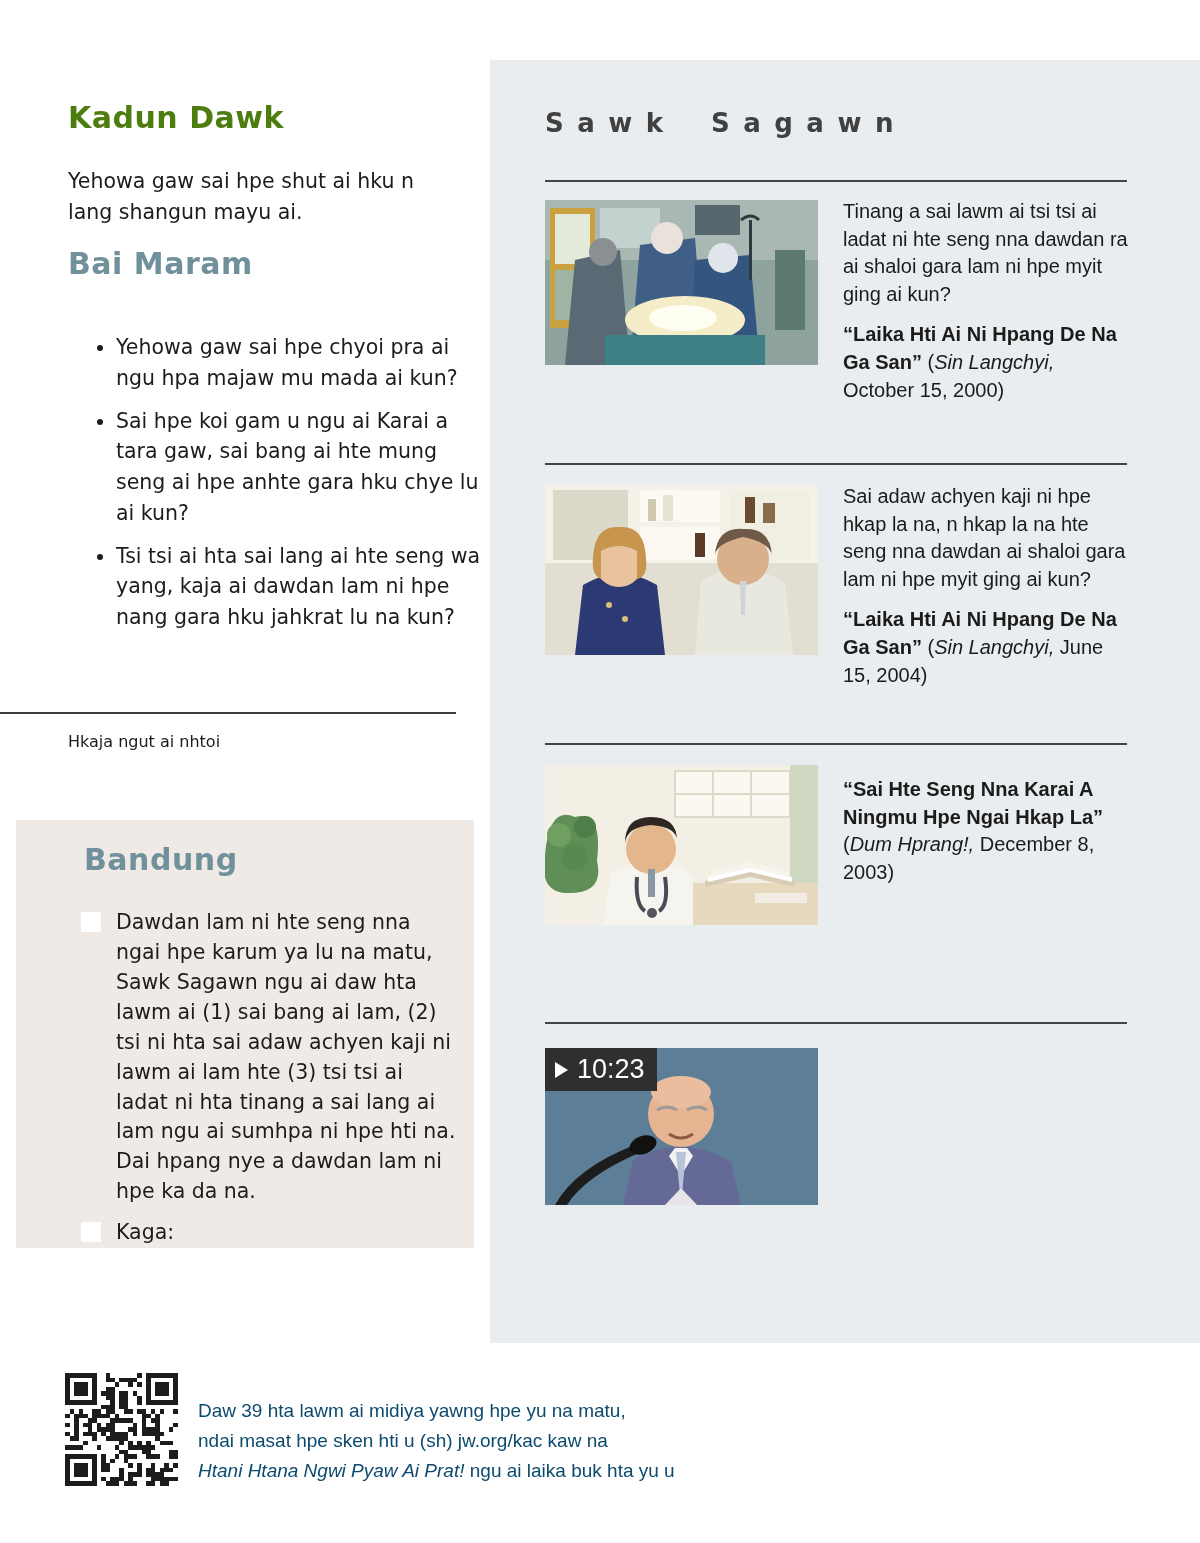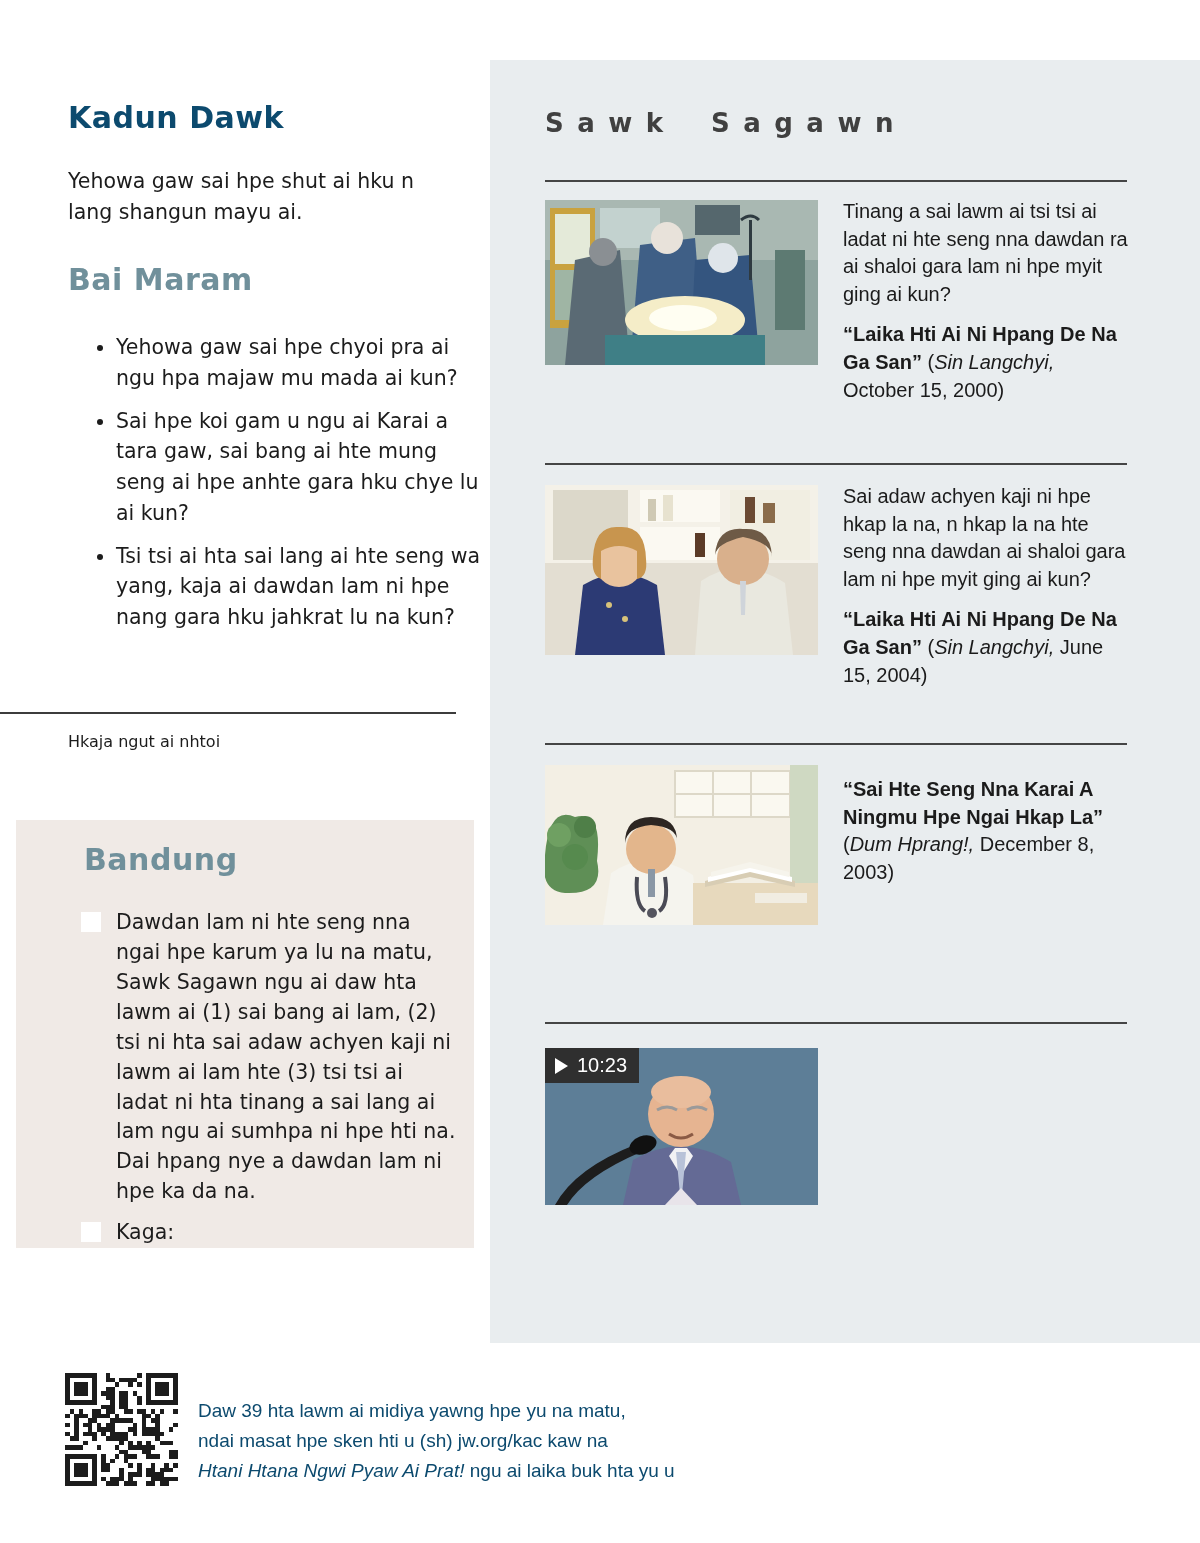--- a/index.html
+++ b/index.html
@@ -1,20 +1,20 @@
 <!DOCTYPE html>
 <html><head>
 <meta charset="utf-8">
 <style>
   html,body{margin:0;padding:0;background:#ffffff;}
   .page{position:relative;width:1200px;height:1543px;background:#ffffff;overflow:hidden;
         font-family:"DejaVu Sans","Liberation Sans",sans-serif;color:#1c1c1c;}
 
   
-  .h-teal{position:absolute;left:68px;font-size:30px;font-weight:bold;color:#0c4a6e;letter-spacing:.5px;}
+  .h-teal{position:absolute;left:68px;font-size:30px;font-weight:bold;color:#4d7c0f;letter-spacing:.5px;}
   .h-slate{font-size:30px;font-weight:bold;color:#70909b;letter-spacing:.5px;}
   .left-body{font-size:20.5px;line-height:1.5;}
   .intro{position:absolute;left:68px;top:166px;width:396px;}
   .review-list{position:absolute;left:92px;top:332px;width:368px;margin:0;padding:0 0 0 24px;}
   .review-list li{margin-bottom:12px;}
   .left-rule{position:absolute;left:0;top:712px;width:456px;height:2px;background:#3c3c3c;}
   .study-date{position:absolute;left:68px;top:732px;font-size:16px;}
 
   
   .assignment{position:absolute;left:16px;top:820px;width:458px;height:428px;background:#f0eae6;}
@@ -36,34 +36,34 @@
   .sec-rule{position:absolute;left:55px;width:582px;height:2px;background:#454545;}
   .sec-media{position:absolute;left:55px;width:273px;overflow:hidden;}
   .sec-media svg{display:block;}
   .sec-text{position:absolute;left:353px;width:286px;font-family:"Liberation Sans",sans-serif;
             font-size:20px;line-height:1.38;color:#1b1b1b;}
   .sec-text .ref{margin-top:13px;font-weight:bold;}
   .sec-text .ref .it{font-style:italic;font-weight:normal;}
   .sec-text .ref .plain{font-weight:normal;}
   .sec-text .ref.allitalic{font-style:italic;}
   .badge{position:absolute;left:0;top:0;background:#2f2f2f;color:#fff;display:flex;align-items:center;
-         padding:6px 12px 6px 10px;font-size:20px;font-family:"Liberation Sans",sans-serif;}
+         padding:6px 12px 6px 10px;font-size:27px;font-family:"Liberation Sans",sans-serif;}
   .badge .tri{width:0;height:0;border-left:13px solid #ffffff;border-top:8px solid transparent;
               border-bottom:8px solid transparent;margin-right:9px;}
 </style>
 </head>
 <body>
 
 <div class="page">
 
   <div class="h-teal" style="top:100px;">Kadun Dawk</div>
 
   <div class="intro left-body">Yehowa gaw sai hpe shut ai hku n lang shangun mayu ai.</div>
 
-  <div class="h-slate" style="position:absolute;left:68px;top:262px;">Bai Maram</div>
+  <div class="h-slate" style="position:absolute;left:68px;top:246px;">Bai Maram</div>
 
   <ul class="review-list left-body">
     <li>Yehowa gaw sai hpe chyoi pra ai ngu hpa majaw mu mada ai kun?</li>
     <li>Sai hpe koi gam u ngu ai Karai a tara gaw, sai bang ai hte mung seng ai hpe anhte gara hku chye lu ai kun?</li>
     <li>Tsi tsi ai hta sai lang ai hte seng wa yang, kaja ai dawdan lam ni hpe nang gara hku jahkrat lu na kun?</li>
   </ul>
 
   <div class="left-rule"></div>
   <div class="study-date">Hkaja ngut ai nhtoi</div>
 

